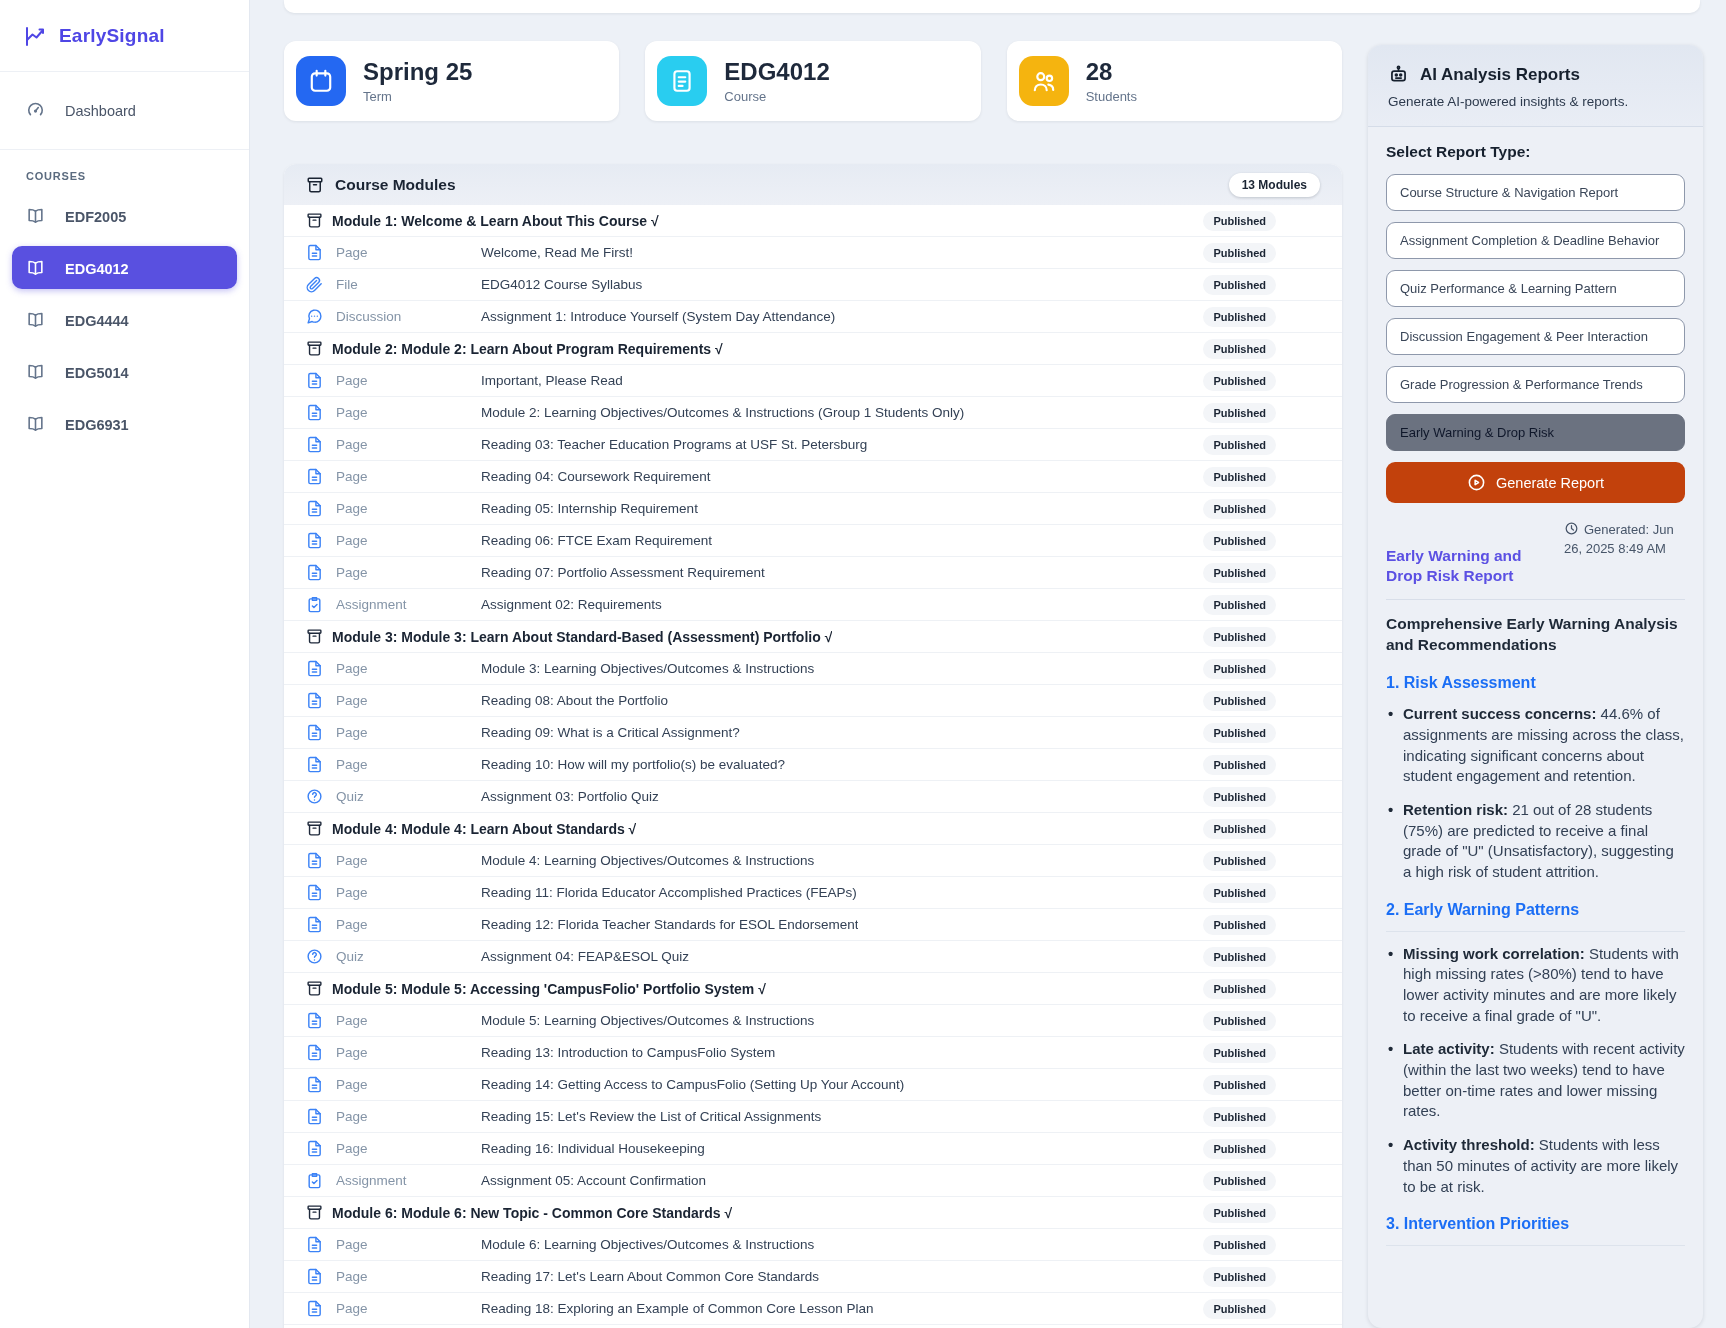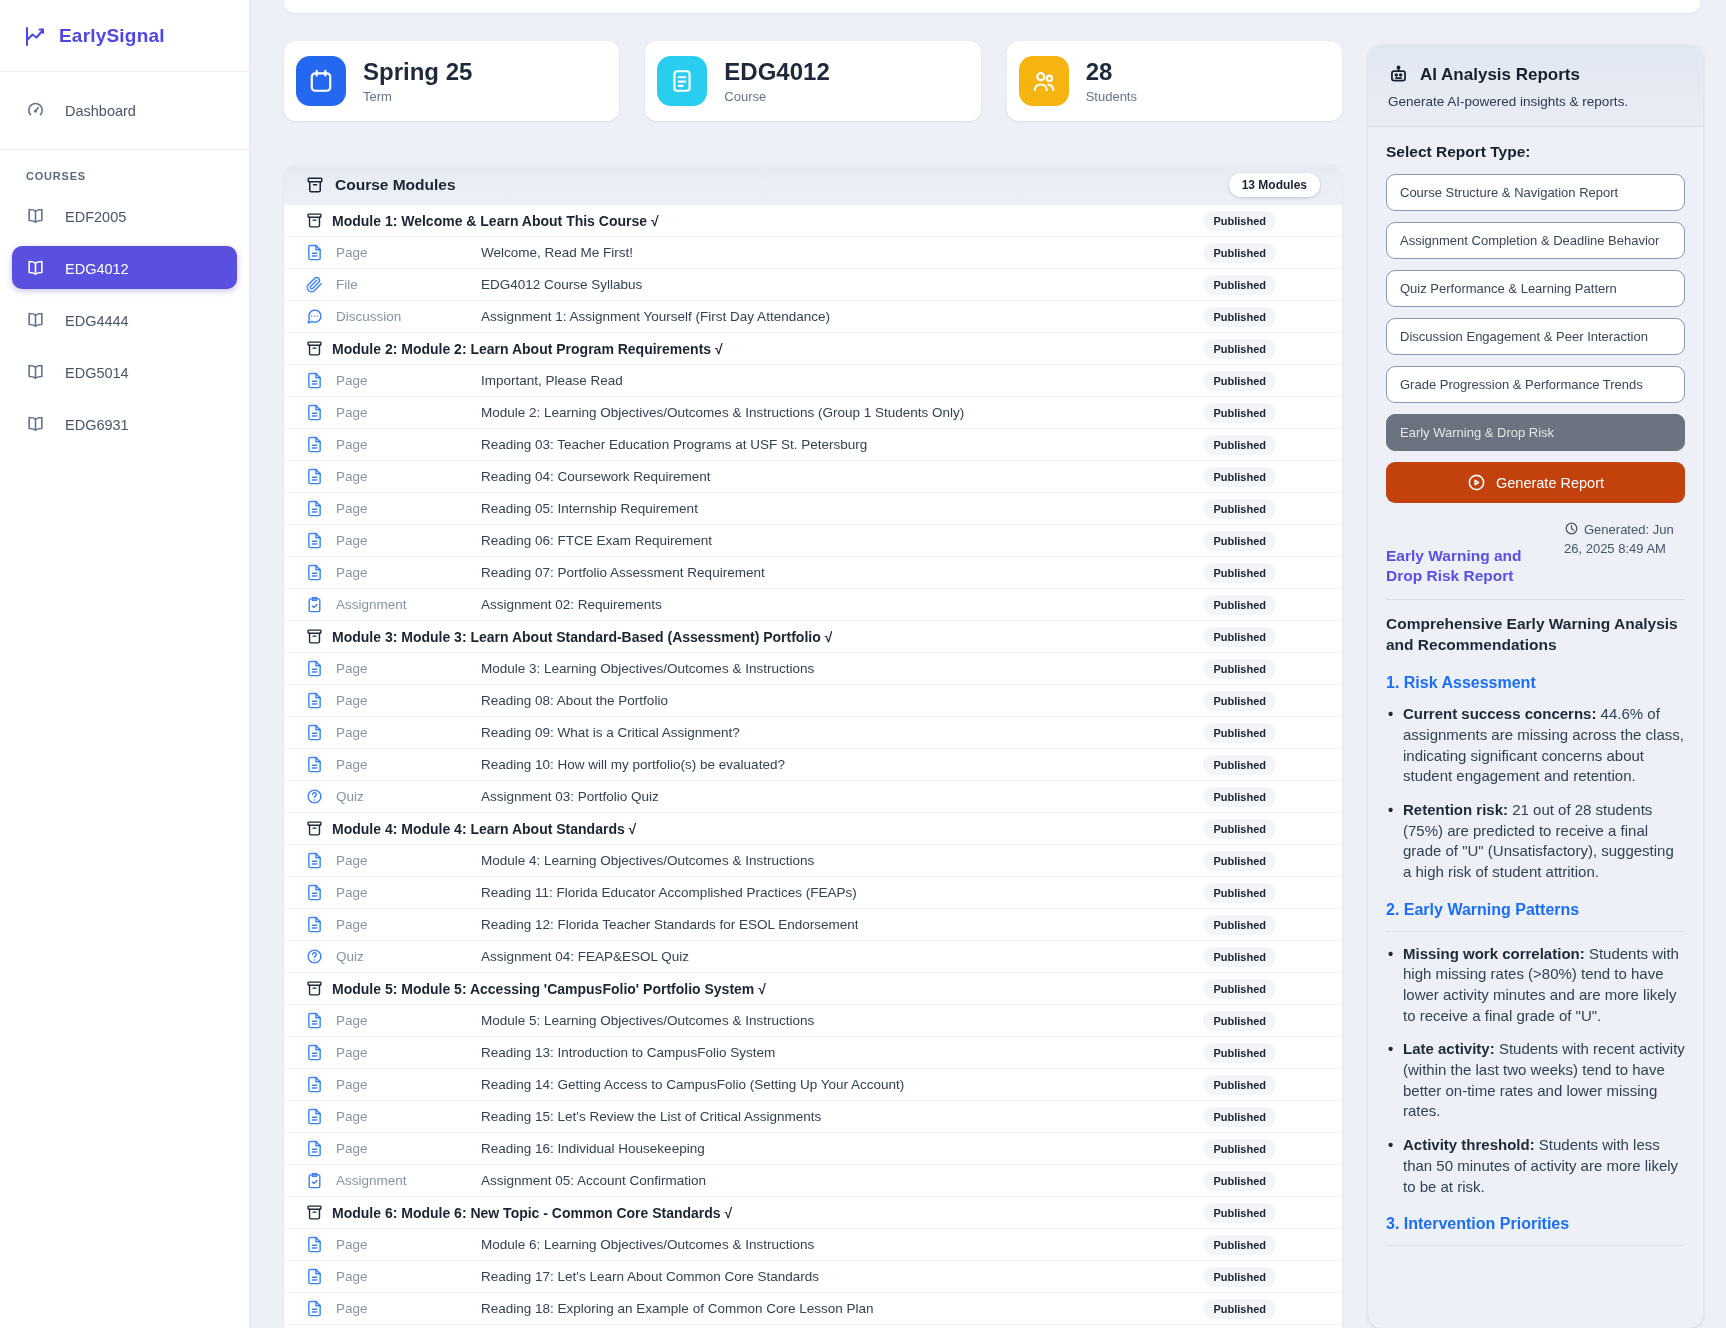--- a/index.html
+++ b/index.html
@@ -15,21 +15,21 @@
 
   
   .sidebar { width:250px; flex-shrink:0; background:#fff; border-right:1px solid #e3e8f0; z-index:2; }
   .logo-row { display:flex; align-items:center; gap:11px; padding:24px 24px 23px; border-bottom:1px solid #edf0f5; }
   .logo-text { color:#4f46e5; font-size:19px; font-weight:bold; letter-spacing:.2px; }
   .nav-section { padding:16px 12px 18px; border-bottom:1px solid #edf0f5; }
   .nav-item, .course-item { display:flex; align-items:flex-end; gap:20px; padding:12px 14px; border-radius:10px;
             color:#4a5568; font-size:14.5px; cursor:pointer; }
   .nav-item .icn, .course-item .icn { color:#64748b; }
   .courses-label { padding:20px 26px 6px; font-size:11px; font-weight:bold; letter-spacing:.8px; color:#5b6b7f; }
-  .courses { padding:6px 12px; }
+  .courses { padding:6px 12px;font-weight:bold; }
   .course-item { margin-bottom:9px; }
   .course-item.active { background:#5950e0; color:#fff; box-shadow:0 2px 6px rgba(89,80,224,.35); }
   .course-item.active .icn { color:#fff; }
 
   
   .main { flex:1; min-width:0; padding:41px 26px 0 34px; position:relative; }
   .stats { display:flex; gap:26px; margin-bottom:43px; }
   .stat-card { flex:1; background:#fff; border-radius:12px; padding:15px 12px; display:flex; align-items:center;
                gap:17px; box-shadow:0 1px 3px rgba(15,23,42,.08); }
   .stat-icon { width:50px; height:50px; border-radius:14px; display:flex; align-items:center; justify-content:center; color:#fff; flex-shrink:0; }
@@ -59,21 +59,21 @@
   .panel { width:335px; flex-shrink:0; margin:45px 23px 0 0; background:#edf0f6; border-radius:14px;
            box-shadow:0 1px 4px rgba(15,23,42,.12); overflow:hidden; }
   .panel-header { padding:19px 20px 17px; background:linear-gradient(180deg,#e1e7f1,#e9edf5); border-bottom:1px solid #d5dce8; }
   .panel-title-row { display:flex; align-items:center; gap:11px; font-size:17px; font-weight:bold; color:#16202e; }
   .panel-sub { margin-top:9px; font-size:13.5px; color:#2d3a4d; }
   .panel-body { padding:16px 18px; }
   .select-label { font-size:15.5px; font-weight:bold; color:#16202e; margin-bottom:13px; }
   .rt-btn { display:block; width:100%; background:#fff; border:1px solid #8e98ab; border-radius:9px;
             padding:10px 13px; margin-bottom:11px; font-size:13px; color:#3a4658; text-align:left;
             font-family:"Liberation Sans", sans-serif; cursor:pointer; }
-  .rt-btn.active { background:#6b7280; border-color:#6b7280; color:#e5e5e5; }
+  .rt-btn.active { background:#6b7280; border-color:#6b7280; color:#0f172a; }
   .generate-btn { width:100%; background:#c2410c; color:#fff; border:none; border-radius:9px; padding:11px;
             font-size:14.5px; display:flex; align-items:center; justify-content:center; gap:10px;
             font-family:"Liberation Sans", sans-serif; cursor:pointer; margin:3px 0 18px; }
 
   .report-head { display:flex; justify-content:space-between; gap:10px; padding-bottom:13px; margin-bottom:14px;
                  border-bottom:1px solid #d8dee9; }
   .report-title { color:#5b50e3; font-weight:bold; font-size:15.5px; line-height:1.3; width:168px; flex-shrink:0;margin-top:25px; }
   .report-meta { color:#475569; font-size:13px; line-height:1.45; }
   .report-meta .clock { display:inline-block; vertical-align:-2px; margin-right:5px; color:#475569; }
   .report-heading { font-size:15.5px; font-weight:bold; color:#1e2937; line-height:1.35; margin-bottom:4px; }
@@ -287,21 +287,21 @@
             </svg>
             <span class="type">File</span>
             <span class="title">EDG4012 Course Syllabus</span>
             <span class="status"><span class="badge">Published</span></span>
           </div>
           <div class="row item">
             <svg class="ic ricon">
               <use href="#discussion"></use>
             </svg>
             <span class="type">Discussion</span>
-            <span class="title">Assignment 1: Assignment Yourself (First Day Attendance)</span>
+            <span class="title">Assignment 1: Introduce Yourself (System Day Attendance)</span>
             <span class="status"><span class="badge">Published</span></span>
           </div>
           <div class="row module">
             <svg class="ic ricon">
               <use href="#module"></use>
             </svg>
 
             <span class="title">Module 2: Module 2: Learn About Program Requirements √</span>
             <span class="status"><span class="badge">Published</span></span>
           </div>

